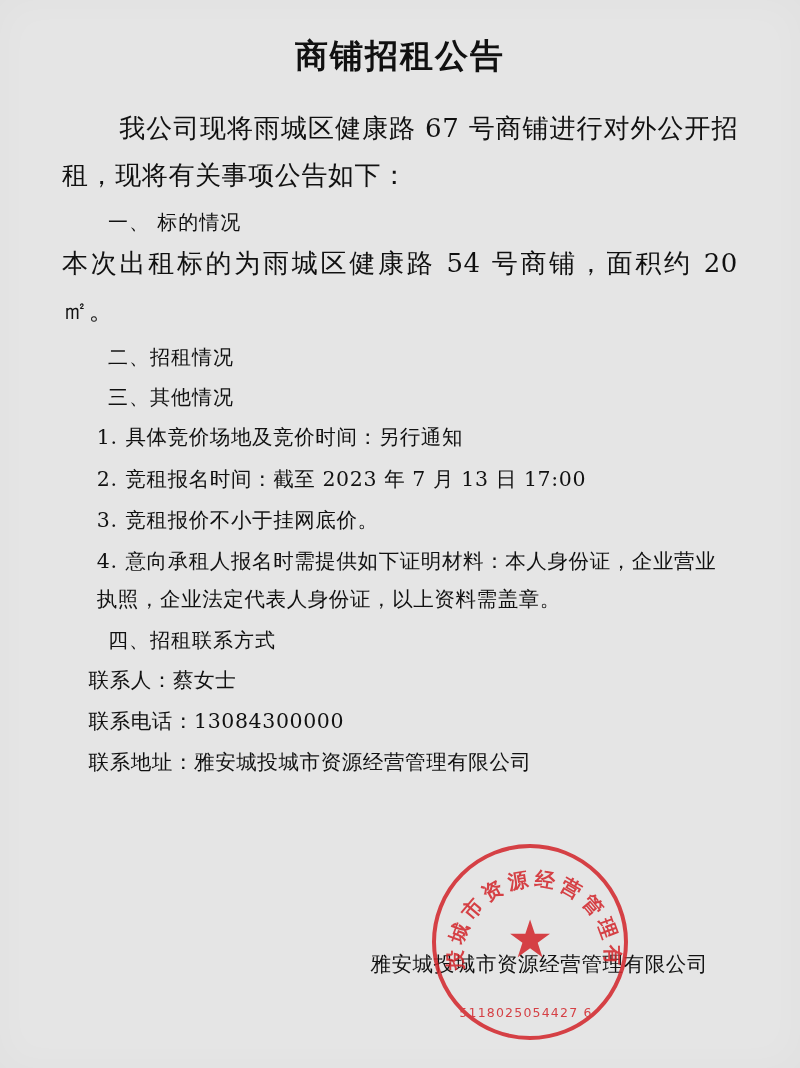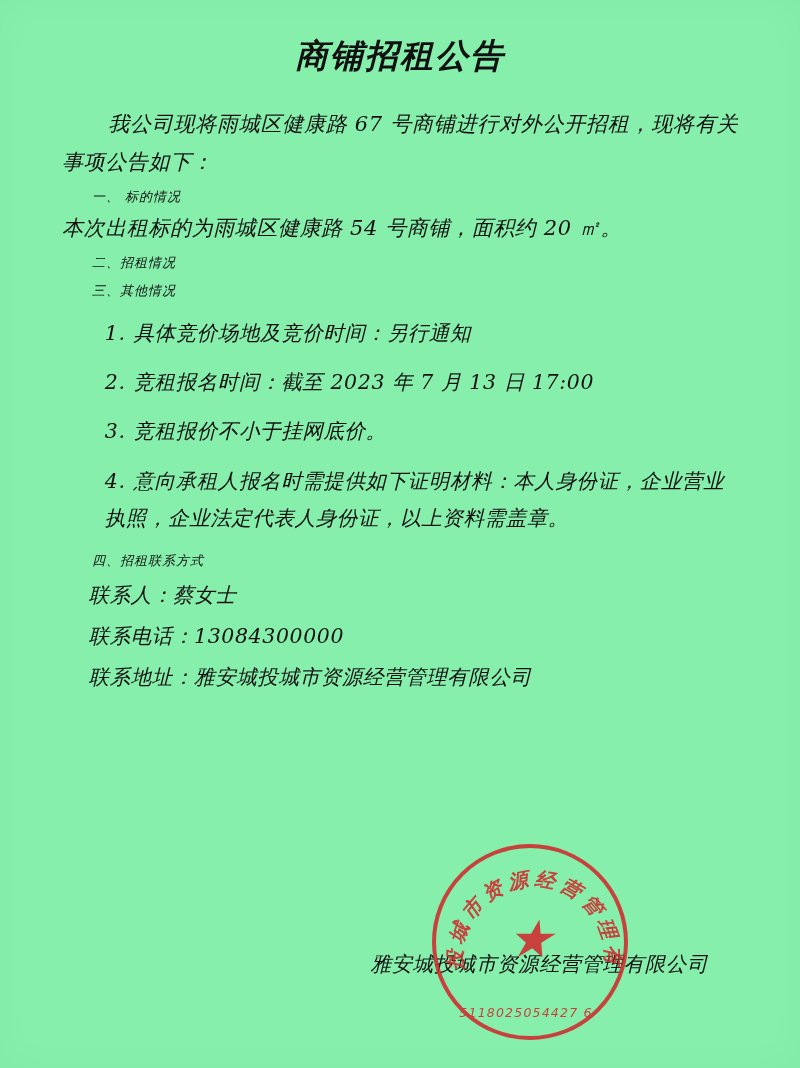--- a/index.html
+++ b/index.html
@@ -12,55 +12,54 @@
     background: #ffffff;
     font-family: "DejaVu Serif", "Liberation Serif", serif;
     color: #111111;
     position: relative;
     overflow: hidden;
   }
   .page {
     position: relative;
     width: 800px;
     height: 1068px;
-    background: #86efac;
+    background: #e5e5e5;
     box-sizing: border-box;
     padding: 22px 62px 0 62px;
-    font-style: italic;
   }
   .doc-title {
     text-align: center;
     font-size: 33px;
     font-weight: bold;
     letter-spacing: 2px;
     margin: 12px 0 26px 0;
     font-family: "DejaVu Serif", "Liberation Serif", serif;
   }
   .para {
-    font-size: 21px;
+    font-size: 26px;
     line-height: 1.82;
     text-align: justify;
     margin: 0 0 2px 0;
     letter-spacing: 0.6px;
   }
   .indent2 {
     text-indent: 2.2em;
   }
   .section-head {
-    font-size: 13px;
+    font-size: 20px;
     line-height: 1.82;
     text-indent: 2.3em;
     letter-spacing: 1px;
     margin: 4px 0 0 0;
   }
   .numbered {
     font-size: 20.5px;
     line-height: 1.82;
     letter-spacing: 0.6px;
-    margin: 12px;
+    margin: 4px;
     padding-left: 1.5em;
     text-indent: 0;
   }
   .numbered .n {
     display: inline-block;
     min-width: 1.4em;
   }
   .numbered.wrap {
     padding-left: 1.5em;
     text-indent: 0;

